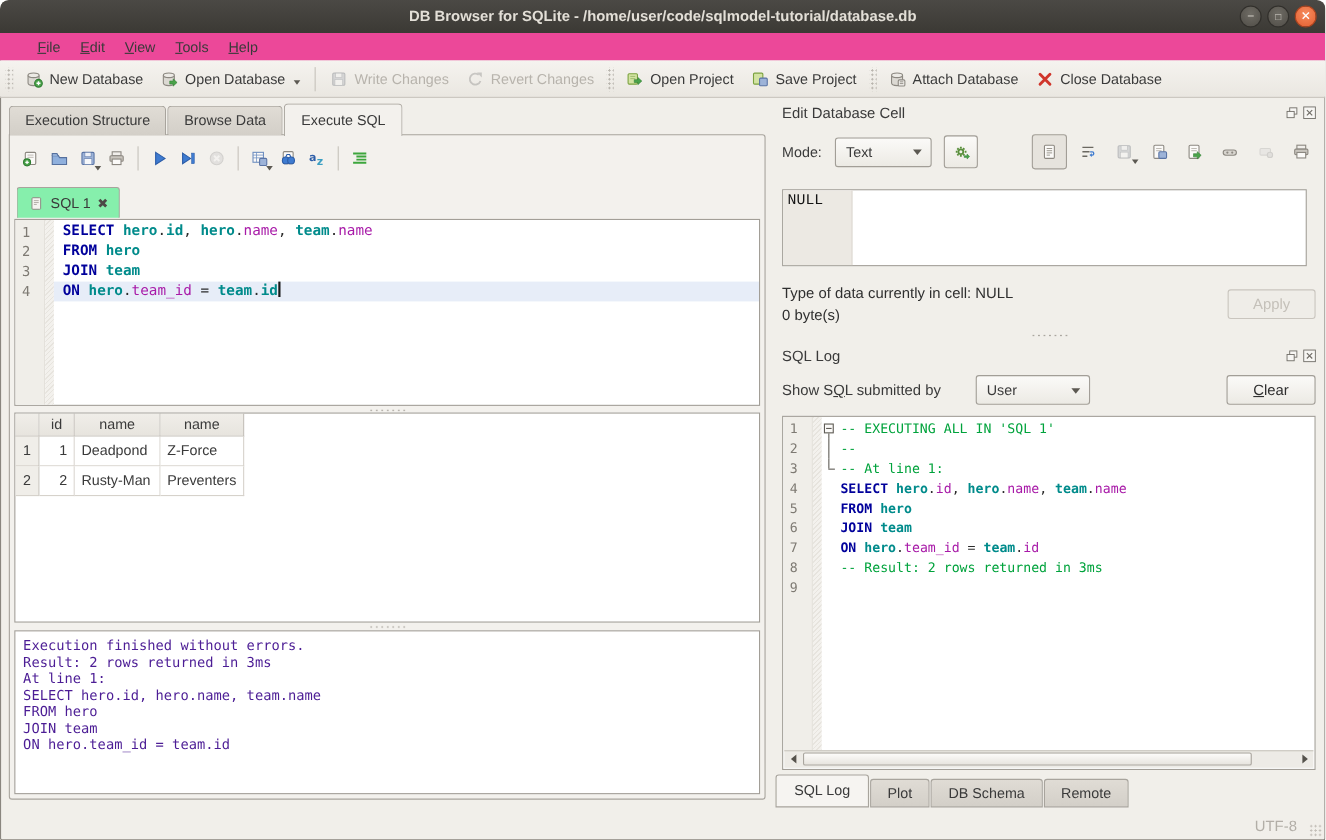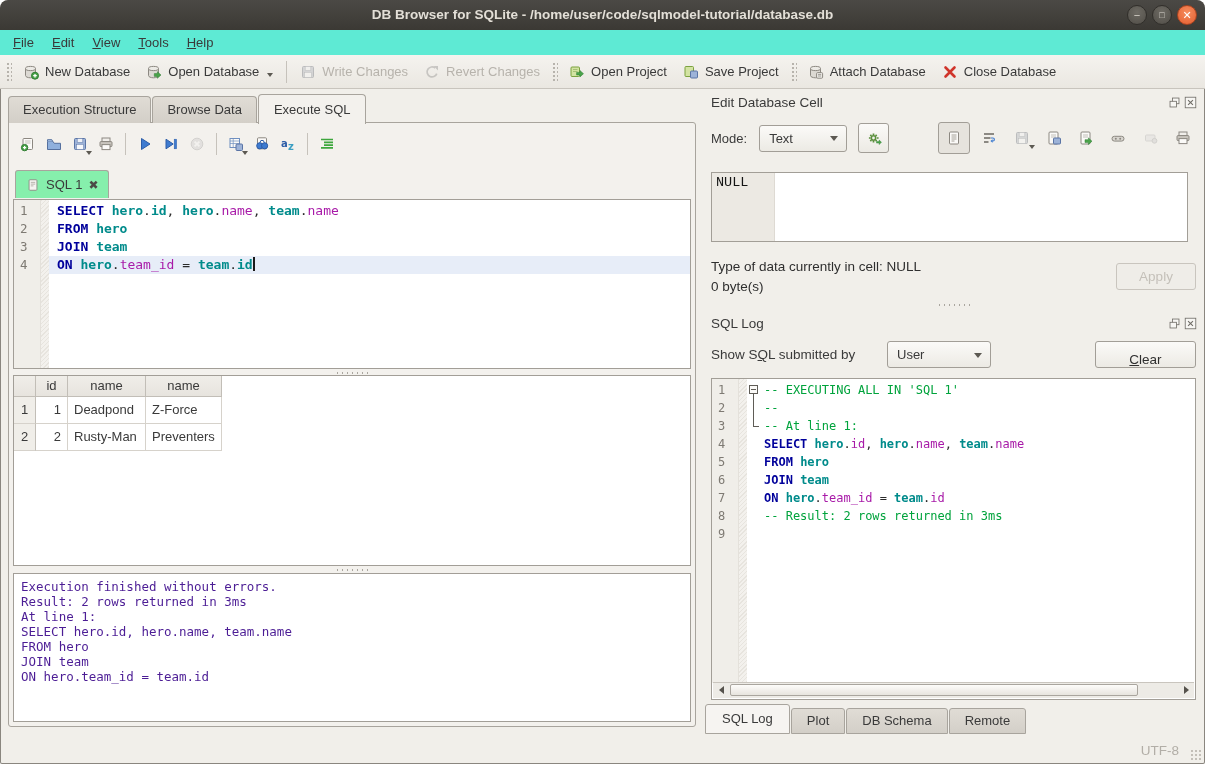--- a/index.html
+++ b/index.html
@@ -6,21 +6,21 @@
   body{width:1205px;height:764px;font-family:"Liberation Sans","DejaVu Sans",sans-serif;font-size:13px;color:#3a3a3a;-webkit-font-smoothing:antialiased;}
   .window{position:relative;width:1205px;height:764px;background:#F1EFEA;border-radius:8px 8px 2px 2px;overflow:hidden;box-shadow:0 0 0 1px #8a867f inset;}
   
   .titlebar{position:absolute;left:0;top:0;right:0;height:30px;background:linear-gradient(#4b4945,#3b3934);border-bottom:1px solid #2c2a26;border-radius:8px 8px 0 0;}
   .titlebar .title{position:absolute;left:0;right:0;top:0;height:30px;line-height:30px;text-align:center;color:#e3dfd7;font-weight:bold;font-size:13.5px;}
   .winbtns{position:absolute;right:8px;top:5px;display:flex;gap:5px;}
   .wbtn{width:20px;height:20px;border-radius:50%;display:flex;align-items:center;justify-content:center;font-size:11px;color:#d9d5cd;background:radial-gradient(circle at 50% 35%,#6e6b64,#504d47);border:1px solid #312f2b;box-sizing:border-box;}
   .wbtn.close{background:radial-gradient(circle at 50% 35%,#f68c5d,#e35e30);border-color:#a8431f;color:#fff;}
   .wbtn span{line-height:1;}
   
-  .menubar{position:absolute;left:0;top:30px;right:0;height:25px;display:flex;align-items:center;padding-left:4px;background:#5eead4;}
+  .menubar{position:absolute;left:0;top:30px;right:0;height:25px;display:flex;align-items:center;padding-left:25px;background:#ec4899;}
   .menu-item{padding:3px 9px;color:#3a3a3a;}
   
   .toolbar{position:absolute;left:0;top:55px;right:0;height:34px;display:flex;align-items:center;background:linear-gradient(#F5F3EF,#EAE7E1);border-bottom:1px solid #C8C4BD;padding:0 2px;box-sizing:border-box;}
   .tb-handle{width:7px;height:22px;margin:0 3px;background-image:radial-gradient(#b7b3ac 1px,transparent 1.1px);background-size:4px 4px;background-position:1px 1px;}
   .tb-sep{width:1px;height:22px;background:#C6C2BB;margin:0 5px;}
   .tb-item{display:flex;align-items:center;gap:6px;padding:5px 8px;border-radius:3px;white-space:nowrap;}
   .tb-item.dis{color:#b7b3ac;}
   .tb-item.dis .icn{opacity:.4;filter:grayscale(.8);}
   .icn{display:inline-flex;}
   .icn svg{display:block;}
@@ -91,21 +91,21 @@
   .nulltext{position:absolute;left:4px;top:2px;color:#141414;font-size:13.5px;}
   .info-row{position:absolute;left:8px;right:9px;top:168px;height:44px;}
   .info-row .tline{line-height:20px;font-size:13.5px;color:#2f2f2f;}
   .btn{height:27px;padding:0 16px;border:1px solid #A29E97;border-radius:3px;background:linear-gradient(#FBFAF8,#ECEAE4);color:#2f2f2f;font-size:13.5px;font-family:inherit;display:flex;align-items:center;justify-content:center;box-sizing:border-box;}
   .btn.disabled{color:#c4c0b9;background:#EFEDE8;border-color:#C9C5BE;}
   .apply{position:absolute;right:0;top:6px;width:80px;}
   .vsplit{position:absolute;left:0;right:0;top:212px;height:8px;display:flex;align-items:center;justify-content:center;}
   .filter-row{position:absolute;left:8px;right:9px;top:251px;height:29px;}
   .filter-row .lbl{position:absolute;left:0;top:0;line-height:29px;font-size:13.5px;}
   .combo.user{position:absolute;left:176px;top:1px;width:104px;}
-  .clearbtn{position:absolute;right:0;top:1px;width:101px;align-items:flex-end;}
+  .clearbtn{position:absolute;right:0;top:1px;width:81px;}
   
   .logbox{position:absolute;left:8px;right:9px;top:289px;height:322px;border:1px solid #A29E97;background:#fff;box-sizing:border-box;overflow:hidden;}
   .logbox .gcol{bottom:16px;}
   .logbox .hcol{bottom:16px;}
   .log-lines{position:absolute;left:0;top:2px;right:0;}
   .log-line{display:flex;height:18px;line-height:18px;font-family:"DejaVu Sans Mono","Liberation Mono",monospace;font-size:12px;}
   .log-line .l-num{font-size:12px;}
   .l-fold{width:14px;flex:none;position:relative;}
   .fold-minus .fbox{position:absolute;left:2px;top:4px;width:9px;height:9px;border:1px solid #5f5c56;background:#fbfaf8;box-sizing:border-box;}
   .fold-minus .fbox:after{content:"";position:absolute;left:1px;right:1px;top:3px;height:1px;background:#5f5c56;}

